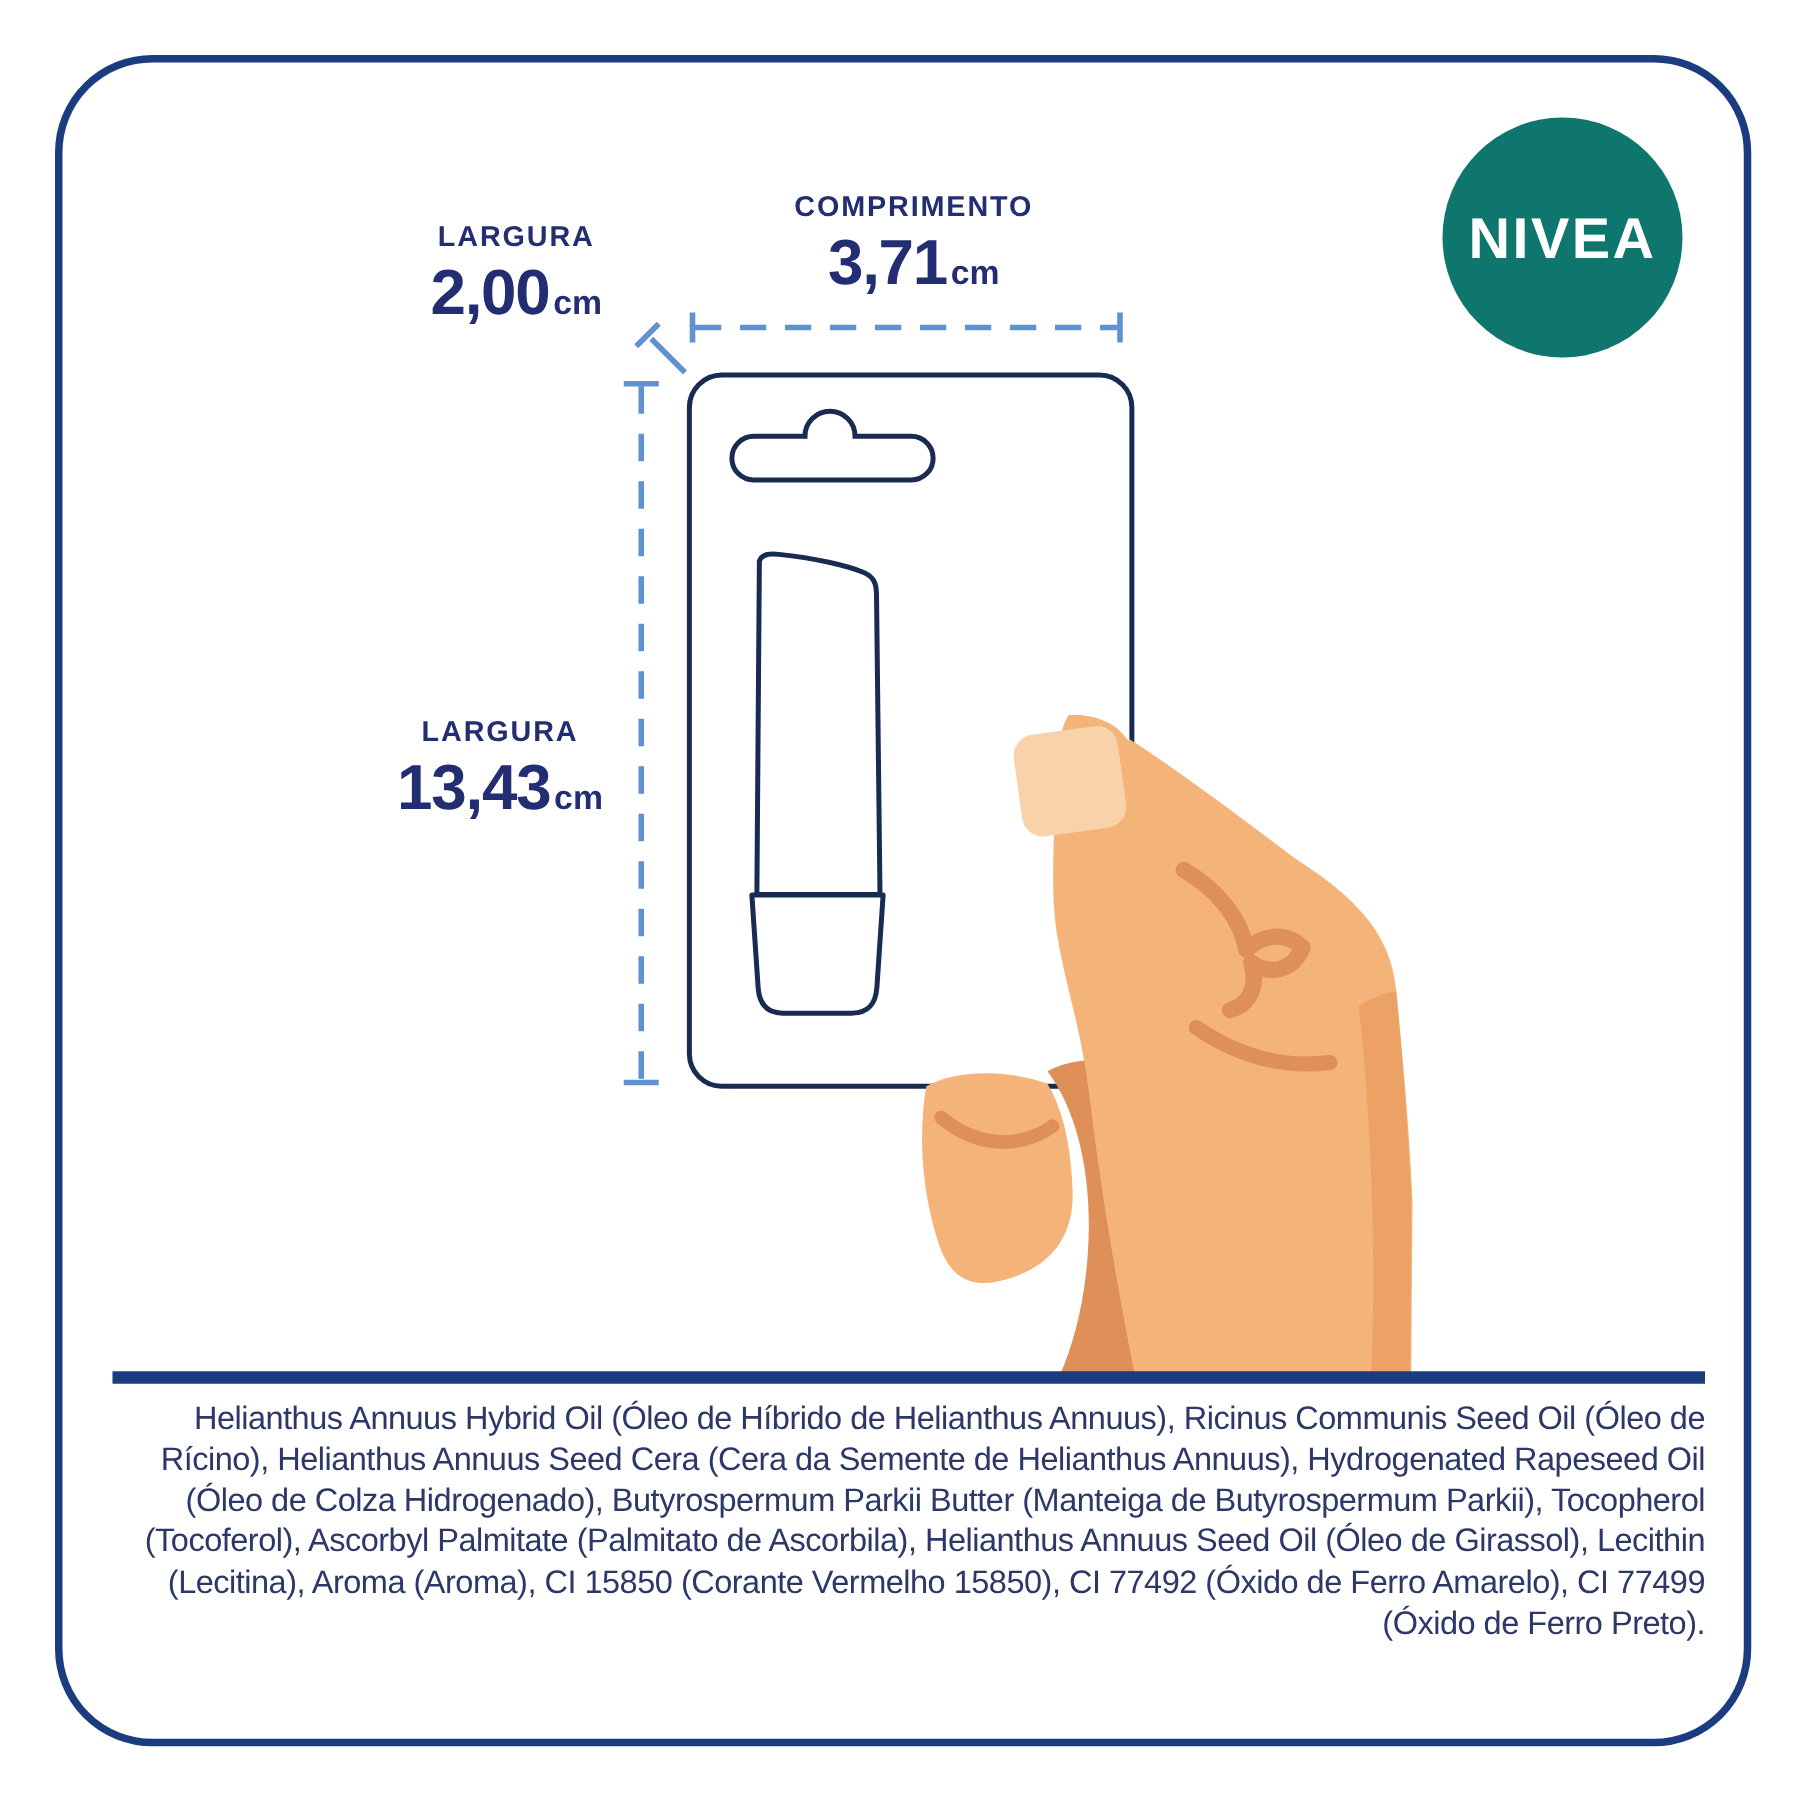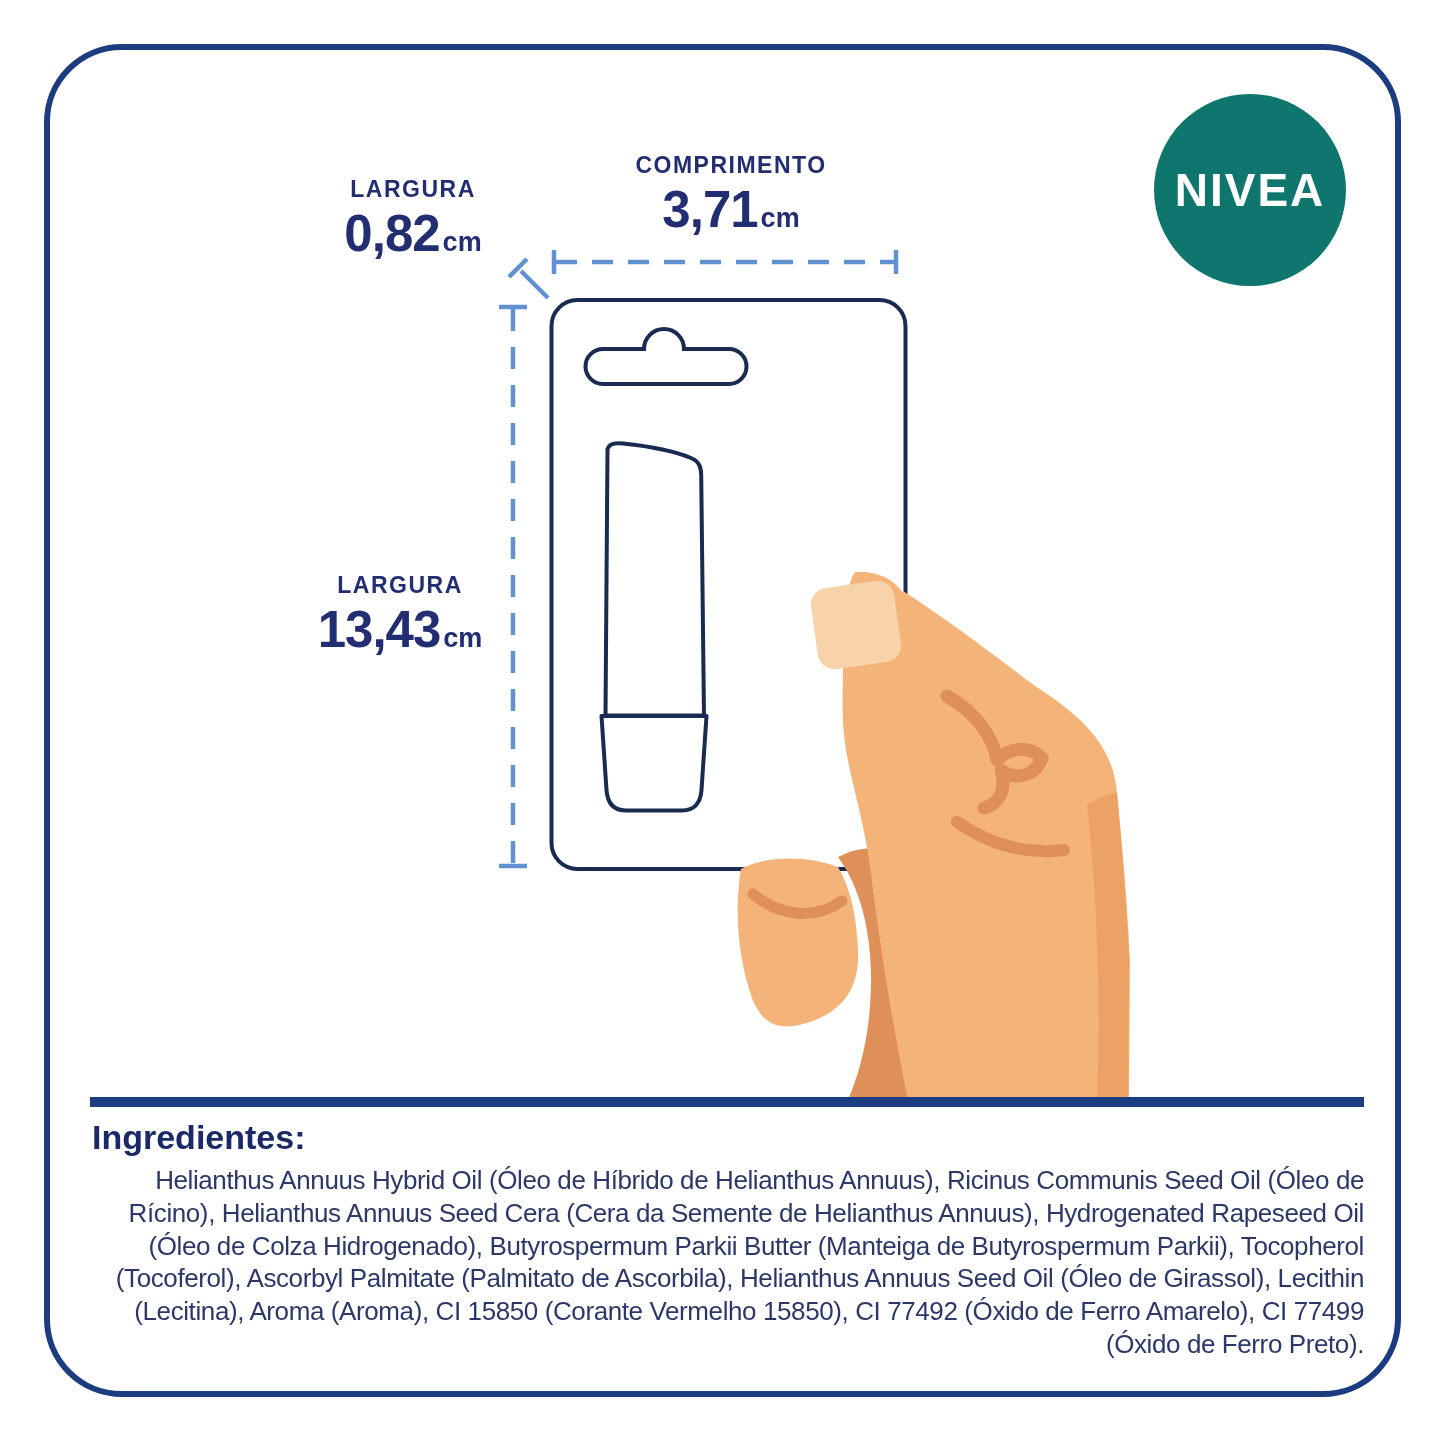--- a/index.html
+++ b/index.html
@@ -36,21 +36,21 @@
 <div class="canvas">
 
   <div class="frame"></div>
 
   <div class="logo">
     <span>NIVEA</span>
   </div>
 
   <div class="dim dim-largura">
     <div class="dim-name">LARGURA</div>
-    <div class="dim-val"><span class="num">0,82</span><span class="unit">cm</span></div>
+    <div class="dim-val"><span class="num">2,00</span><span class="unit">cm</span></div>
   </div>
 
   <div class="dim dim-comprimento">
     <div class="dim-name">COMPRIMENTO</div>
     <div class="dim-val"><span class="num">3,71</span><span class="unit">cm</span></div>
   </div>
 
   <div class="dim dim-altura">
     <div class="dim-name">LARGURA</div>
     <div class="dim-val"><span class="num">13,43</span><span class="unit">cm</span></div>
@@ -108,17 +108,16 @@
                C 922 656 930 730 945 830 C 958 915 972 1010 988 1100
                L 908 1100 C 896 1040 882 963 872 880
                C 862 798 840 760 843 700 C 845 650 842 590 855 572 Z" fill="#F4B378"></path>
       <rect x="814" y="584" width="84" height="82" rx="17" fill="#F8D2A8" transform="rotate(-8 856 625)"></rect>
     </g>
   </svg>
 
   <div class="divider"></div>
 
   <div class="ingredients">
-    <div class="ing-head">Ingredientes:</div>
     <div class="ing-text">Helianthus Annuus Hybrid Oil (Óleo de Híbrido de Helianthus Annuus), Ricinus Communis Seed Oil (Óleo de Rícino), Helianthus Annuus Seed Cera (Cera da Semente de Helianthus Annuus), Hydrogenated Rapeseed Oil (Óleo de Colza Hidrogenado), Butyrospermum Parkii Butter (Manteiga de Butyrospermum Parkii), Tocopherol (Tocoferol), Ascorbyl Palmitate (Palmitato de Ascorbila), Helianthus Annuus Seed Oil (Óleo de Girassol), Lecithin (Lecitina), Aroma (Aroma), CI 15850 (Corante Vermelho 15850), CI 77492 (Óxido de Ferro Amarelo), CI 77499 (Óxido de Ferro Preto).</div>
   </div>
 
 </div>
 
 </body></html>

